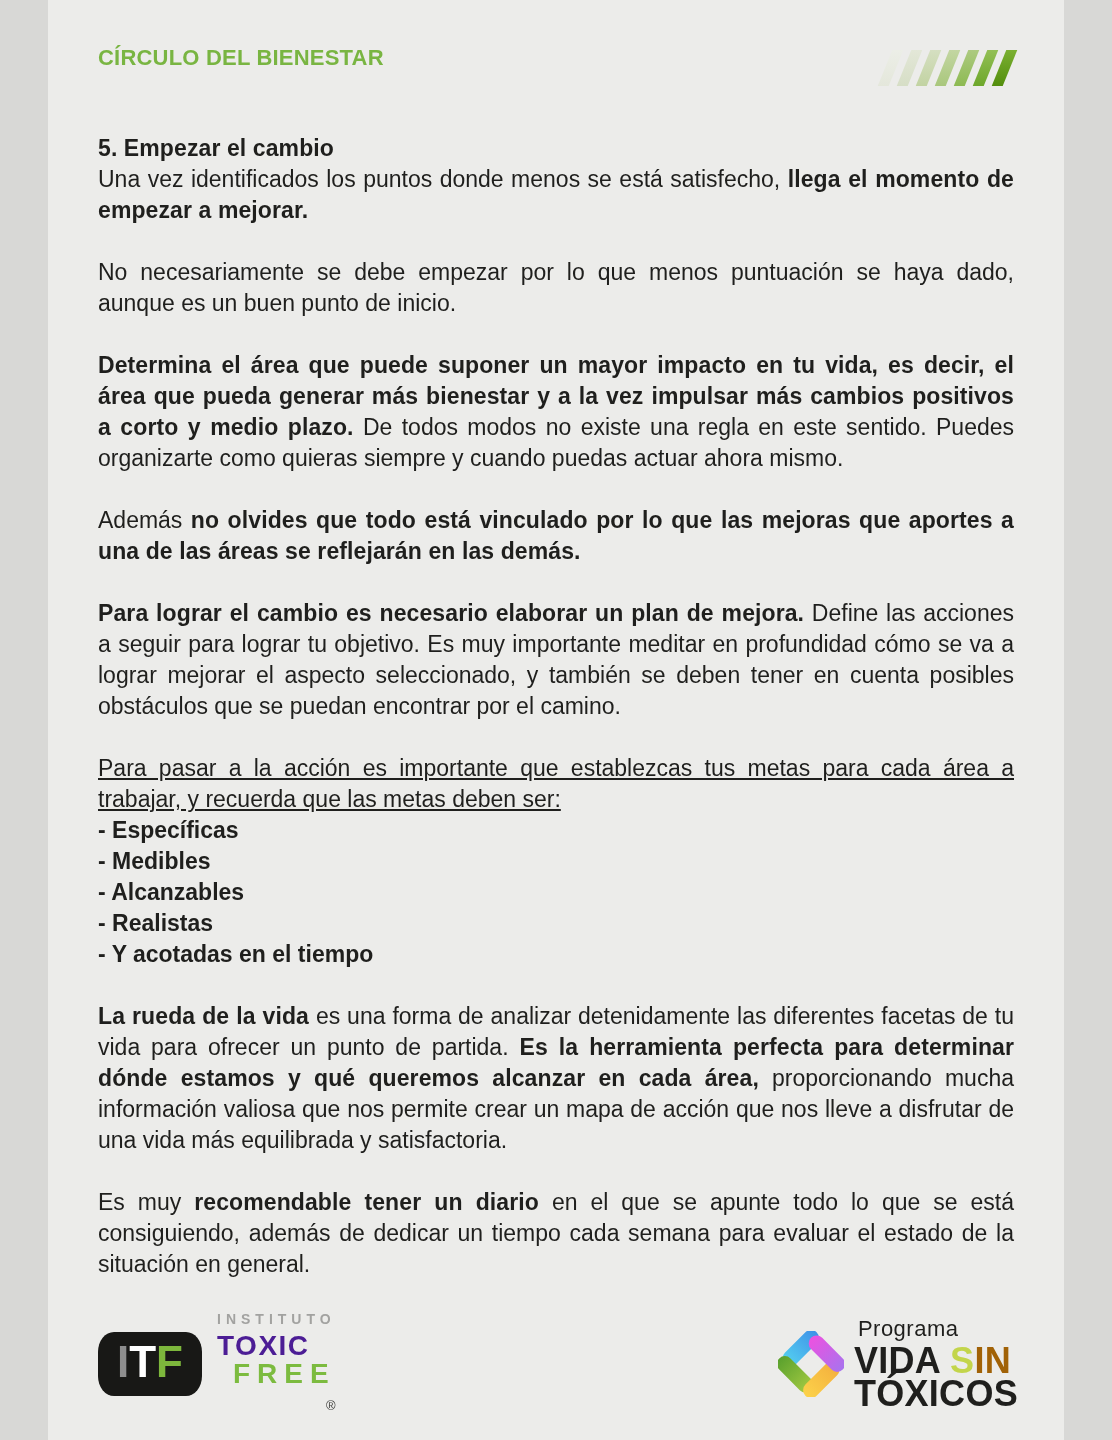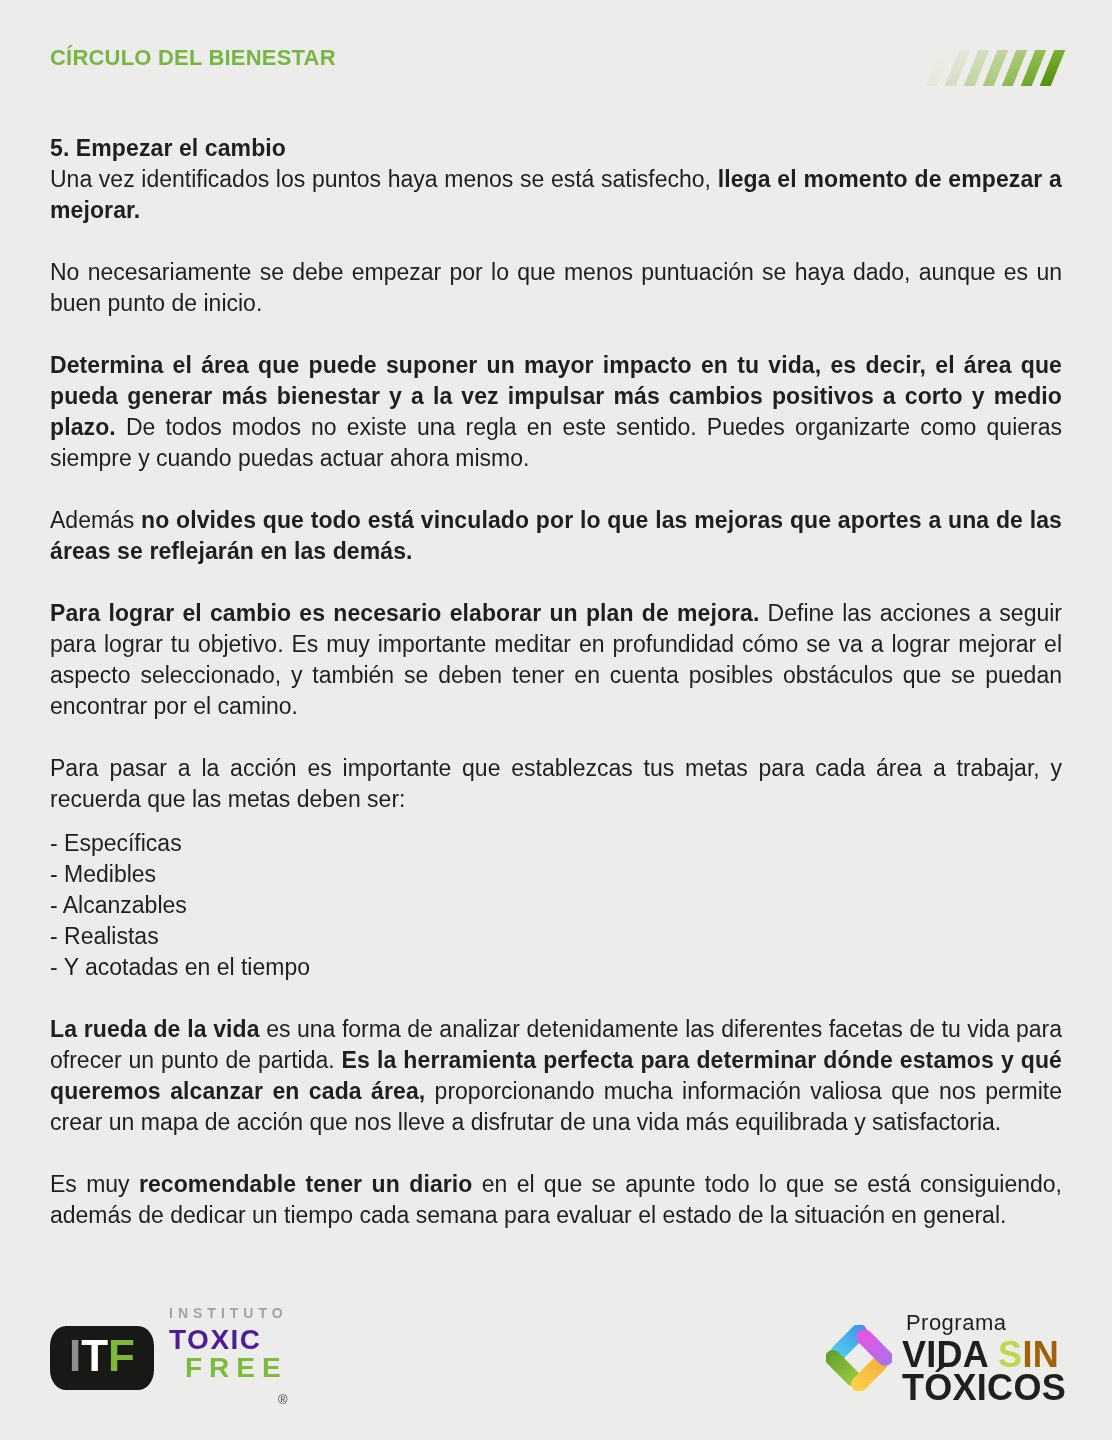--- a/index.html
+++ b/index.html
@@ -1,21 +1,21 @@
 <!DOCTYPE html>
 <html><head>
 <meta charset="utf-8">
 <style>
   * { box-sizing: border-box; }
   html,body { margin:0; padding:0; }
   body { background:#d8d8d6; }
 
   .page {
     position:relative;
-    width:1112px; height:1440px;
+    width:1016px; height:1440px;
     margin:0 auto;
     background:#ececea;
     color:#1f1f1d;
     font-family:"Liberation Sans", sans-serif;
     display:flex; flex-direction:column;
     overflow:hidden;
   }
 
   
   .header {
@@ -39,24 +39,24 @@
 
   
   .content {
     padding:47px 50px 0 50px;
     font-size:23px; line-height:31px;
   }
   .section-heading {
     margin:0; font-size:23px; line-height:31px; font-weight:700;
   }
   .para { margin:0 0 31px 0; text-align:justify; }
-  .para.tight { margin-bottom:13px; }
+  .para.tight { margin-bottom:0;text-decoration:underline; }
   .para strong, .section-heading { letter-spacing:0.1px; }
   .goal-list { list-style:none; margin:0 0 31px 0; padding:0; }
-  .goal-list li { text-align:left; }
+  .goal-list li { text-align:left;font-weight:bold; }
 
   
   .footer {
     margin-top:auto;
     display:flex; justify-content:space-between; align-items:center;
     padding:0 46px 30px 50px;
   }
 
   
   .itf { display:flex; align-items:center; gap:15px; }
@@ -116,21 +116,21 @@
         <span class="stripe"></span>
         <span class="stripe"></span>
         <span class="stripe"></span>
         <span class="stripe"></span>
     </div>
   </div>
 
   <div class="content">
     <h2 class="section-heading">5. Empezar el cambio</h2>
 
-    <p class="para"><span>Una vez identificados los puntos haya menos se está satisfecho, </span><strong>llega el momento de empezar a mejorar.</strong></p>
+    <p class="para"><span>Una vez identificados los puntos donde menos se está satisfecho, </span><strong>llega el momento de empezar a mejorar.</strong></p>
 
     <p class="para"><span>No necesariamente se debe empezar por lo que menos puntuación se haya dado, aunque es un buen punto de inicio.</span></p>
 
     <p class="para"><strong>Determina el área que puede suponer un mayor impacto en tu vida, es decir, el área que pueda generar más bienestar y a la vez impulsar más cambios positivos a corto y medio plazo.</strong><span> De todos modos no existe una regla en este sentido. Puedes organizarte como quieras siempre y cuando puedas actuar ahora mismo.</span></p>
 
     <p class="para"><span>Además </span><strong>no olvides que todo está vinculado por lo que las mejoras que aportes a una de las áreas se reflejarán en las demás.</strong></p>
 
     <p class="para"><strong>Para lograr el cambio es necesario elaborar un plan de mejora.</strong><span> Define las acciones a seguir para lograr tu objetivo. Es muy importante meditar en profundidad cómo se va a lograr mejorar el aspecto seleccionado, y también se deben tener en cuenta posibles obstáculos que se puedan encontrar por el camino.</span></p>
 
     <p class="para tight"><span>Para pasar a la acción es importante que establezcas tus metas para cada área a trabajar, y recuerda que las metas deben ser:</span></p>

